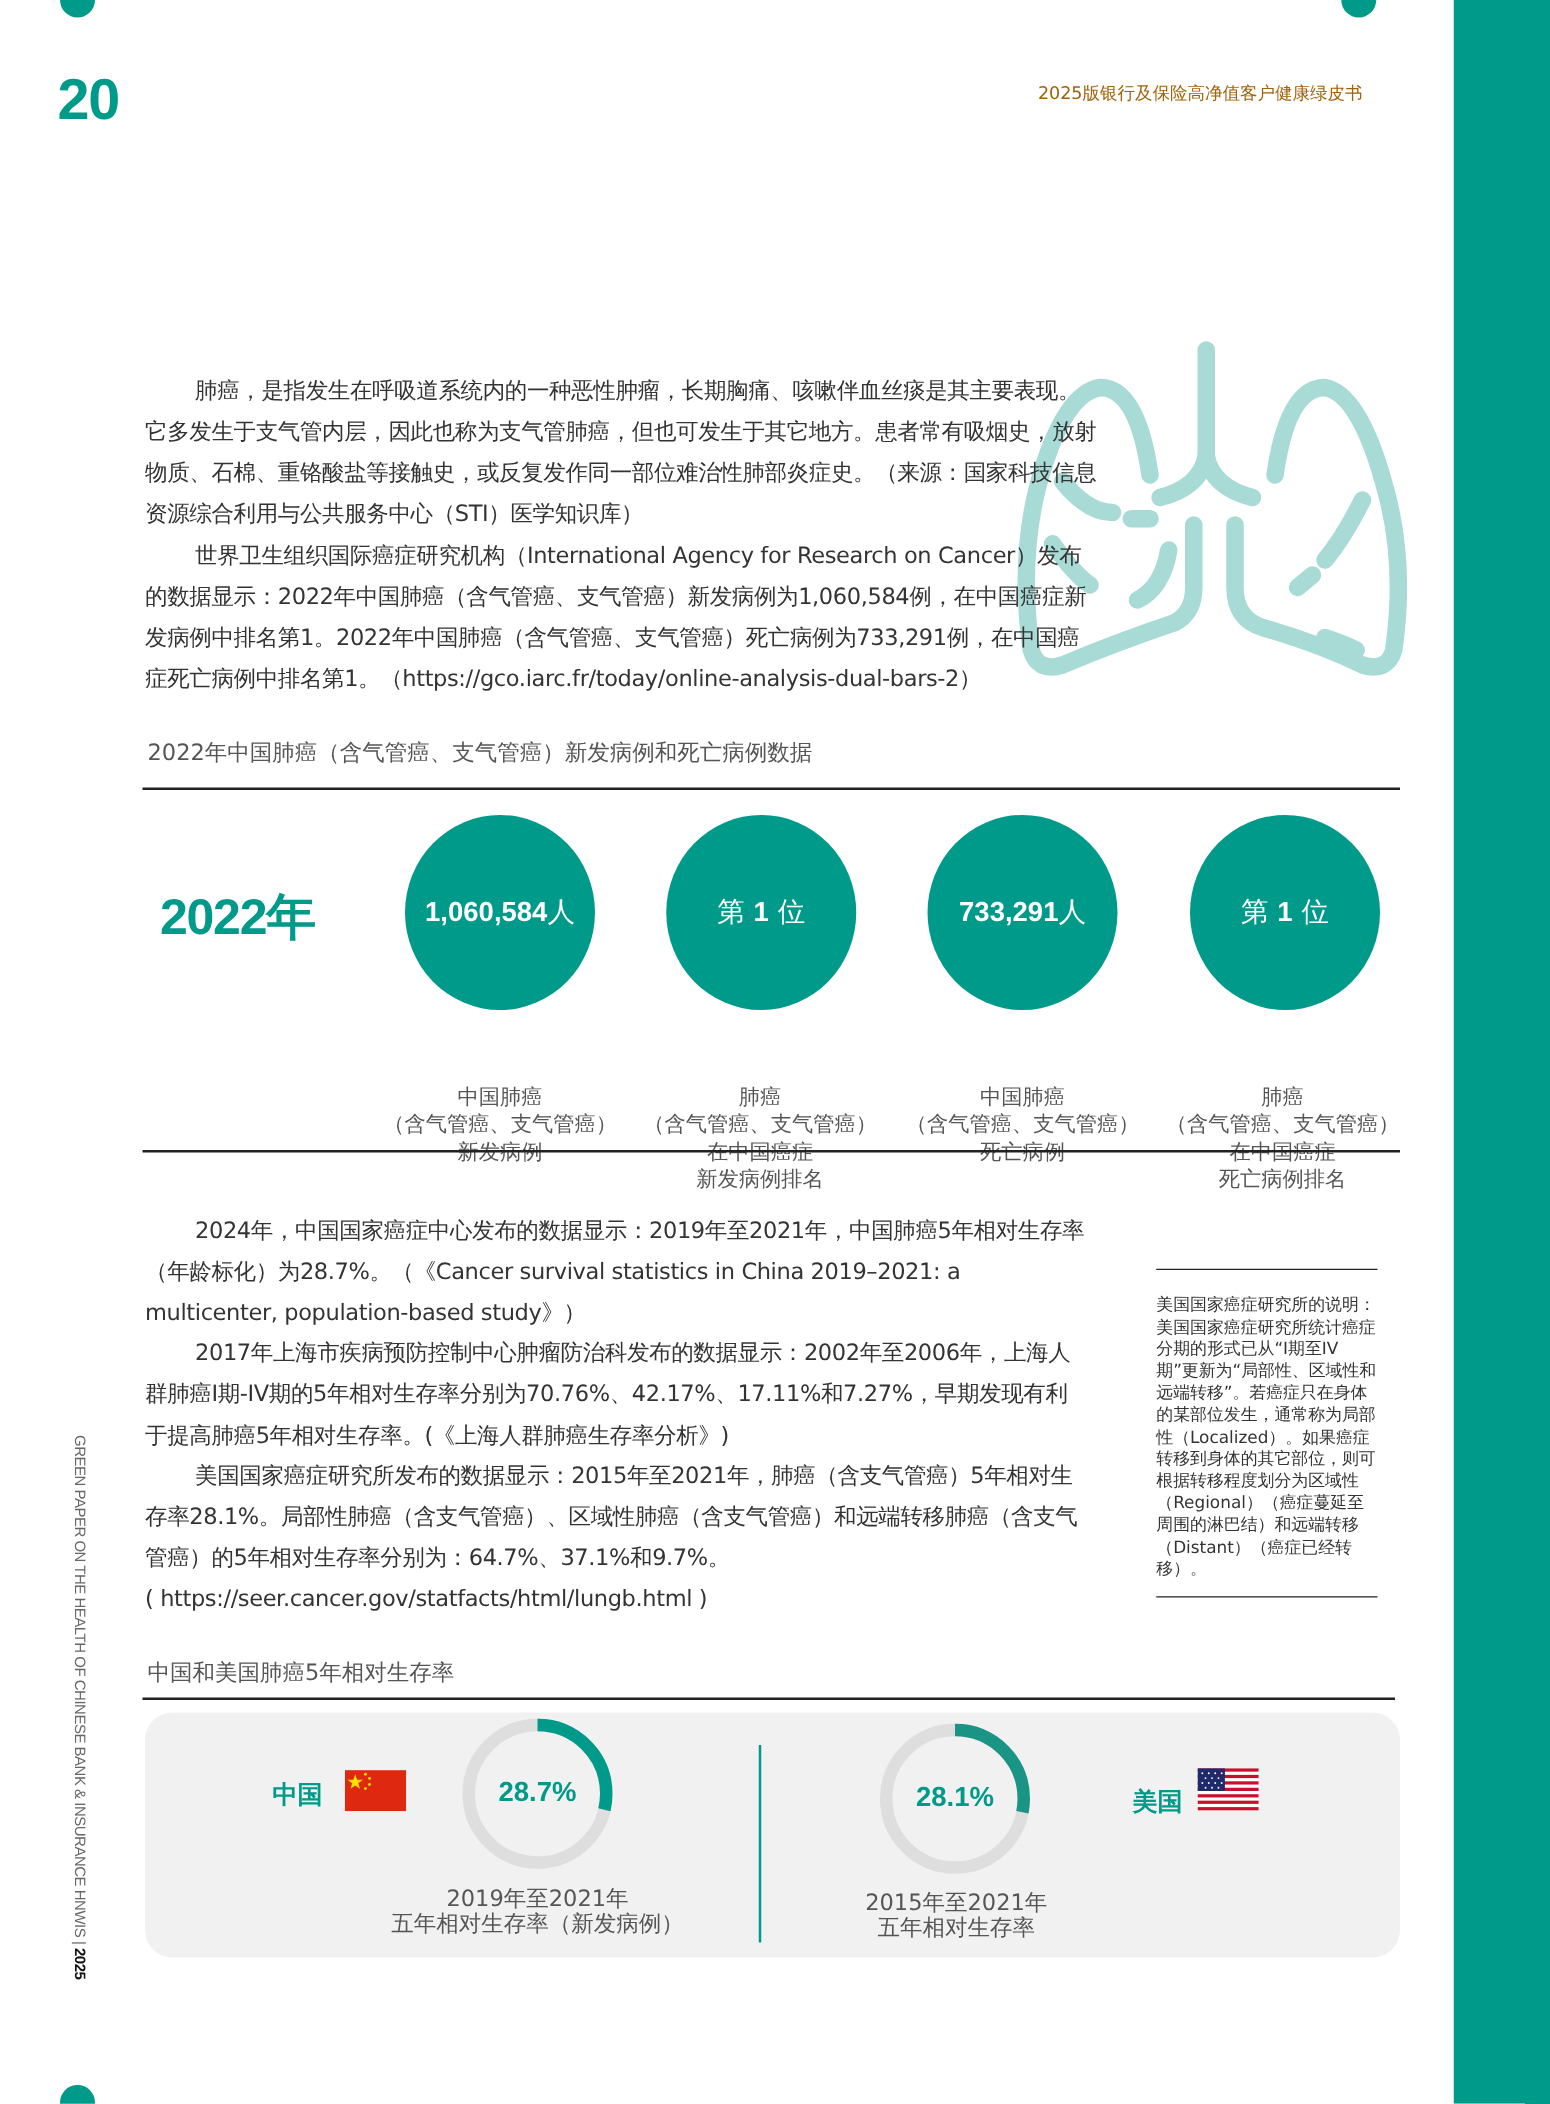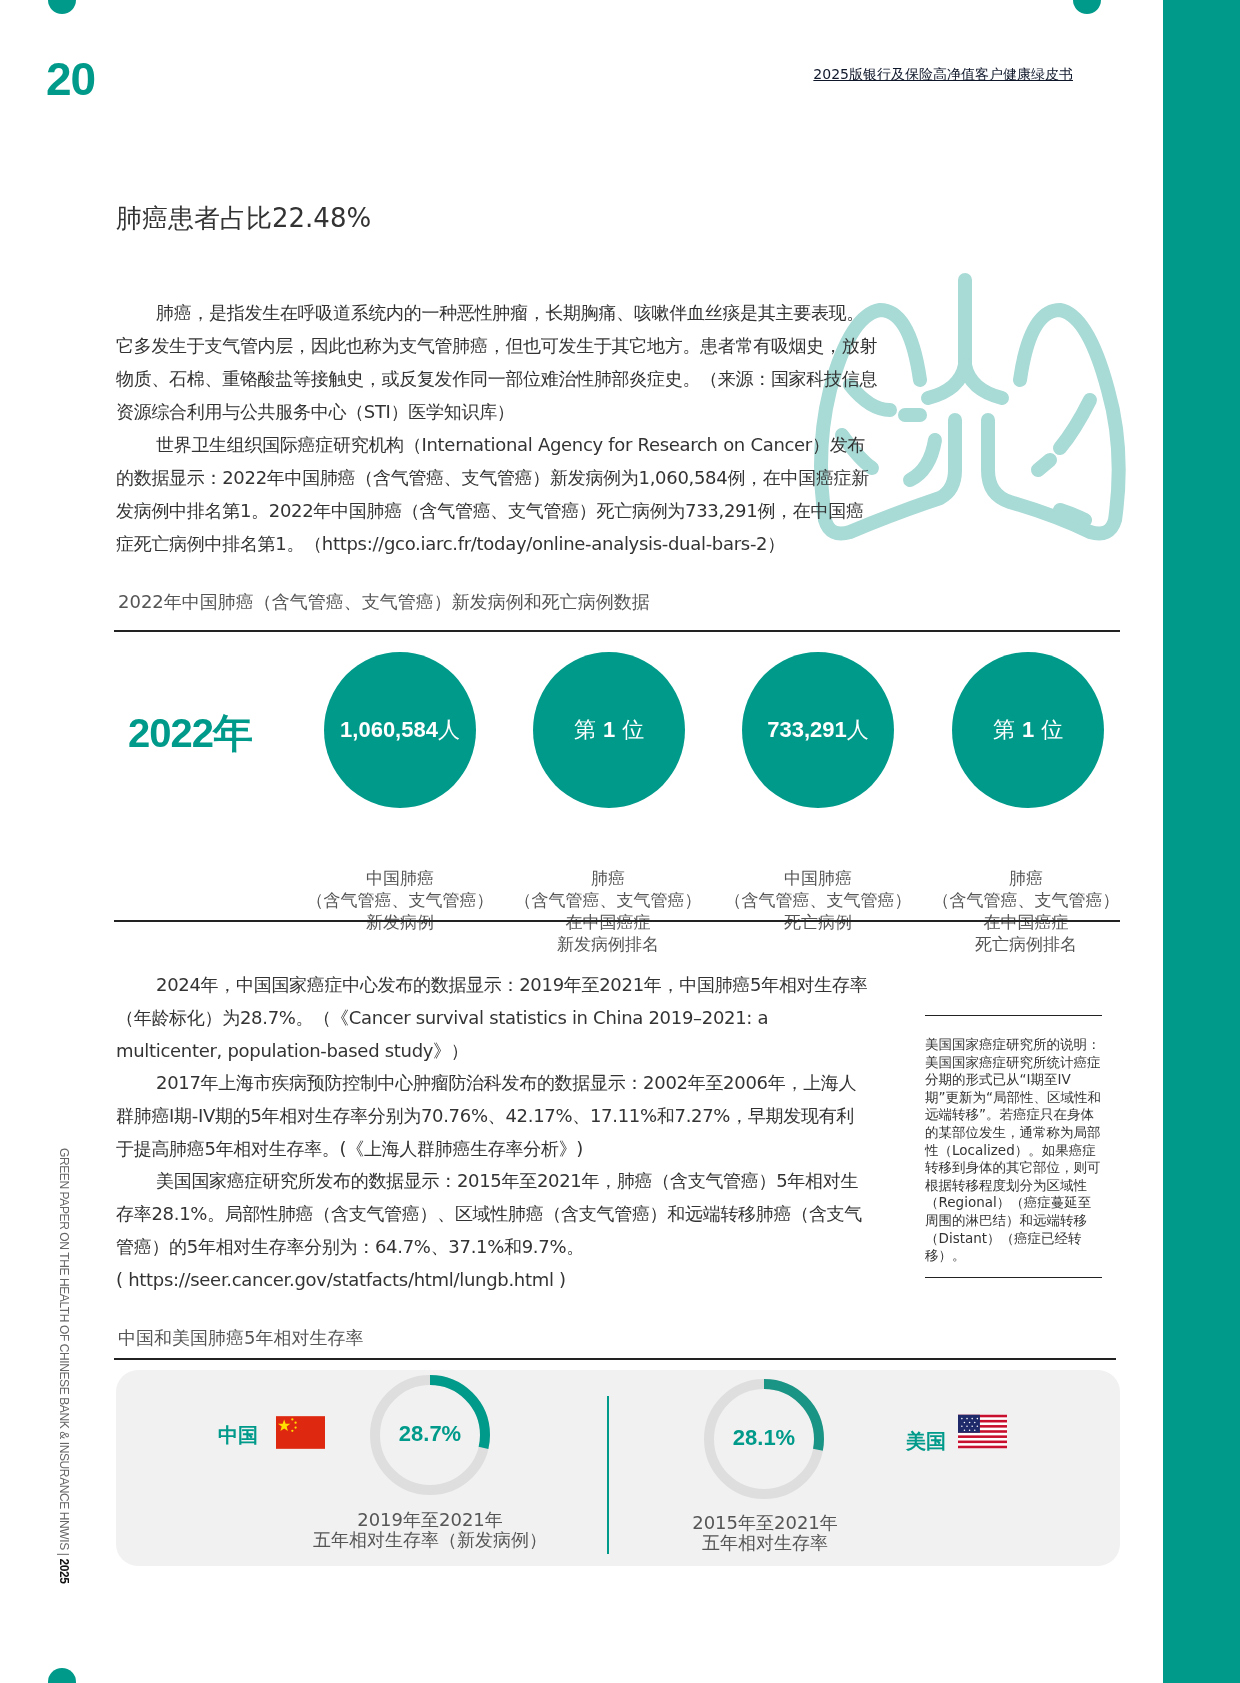--- a/index.html
+++ b/index.html
@@ -2,21 +2,21 @@
 <html><head>
 <meta charset="utf-8">
 <style>
   html, body { margin:0; padding:0; }
   body { width:1240px; height:1683px; position:relative; background:#ffffff; overflow:hidden;
          font-family:"DejaVu Sans","Liberation Sans",sans-serif; color:#333; }
   .teal-bar { position:absolute; left:1163px; top:0; width:77px; height:1683px; background:#009a8a; }
   .dot { position:absolute; width:28px; height:28px; background:#009a8a; border-radius:50%; }
   .page-num { position:absolute; left:46px; top:52px; font-size:46px; font-weight:bold; color:#009a8a;
               font-family:"Liberation Sans",sans-serif; letter-spacing:-1px; }
-  .header-title { position:absolute; right:167px; top:66px; font-size:14px; color:#0f172a;text-decoration:underline; }
+  .header-title { position:absolute; right:150px; top:66px; font-size:14px; color:#a16207; }
   .side-text { position:absolute; left:57px; top:1148px; width:14px; height:430px;
                writing-mode:vertical-rl; font-size:12px; color:#666; font-family:"Liberation Sans",sans-serif;
                letter-spacing:-0.4px; white-space:nowrap; }
   .side-text b { color:#111; }
   .main-title { position:absolute; left:116px; top:200px; width:760px; font-size:26px; line-height:36px; color:#333; }
   .para { position:absolute; left:116px; font-size:18px; line-height:33px; color:#333; letter-spacing:-0.3px; }
   .indent { text-indent:40px; }
   .lung { position:absolute; left:810px; top:270px; width:320px; height:290px; }
   .section-label { position:absolute; left:118px; font-size:18px; color:#555; }
   .rule { position:absolute; height:2px; background:#222; }
@@ -46,21 +46,20 @@
 <div class="dot" style="left:48px; top:1668px;"></div>
 
 <div class="page-num">20</div>
 <div class="header-title">2025版银行及保险高净值客户健康绿皮书</div>
 
 <div class="side-text">
   <span>GREEN PAPER ON THE HEALTH OF CHINESE BANK &amp; INSURANCE HNWIS</span> | <b>2025</b>
 </div>
 
 <div class="main-title">
-  <div>肺癌患者占比22.48%</div>
 </div>
 
 <svg class="lung" viewBox="0 0 320 290" fill="none" stroke="#a8dad6" stroke-width="14" stroke-linecap="round" stroke-linejoin="round">
   <path d="M155 10 V95 Q150 120 118 128"></path>
   <path d="M155 95 Q160 120 192 128"></path>
   <path d="M110 110 Q100 40 70 40 Q40 45 20 120 Q5 180 15 250 Q20 268 40 262 Q80 245 130 228 Q145 220 145 200 V150"></path>
   <path d="M178 150 V200 Q178 225 200 232 Q245 245 280 262 Q300 268 305 250 Q315 180 298 120 Q278 45 250 40 Q220 40 210 110"></path>
   <path d="M40 115 Q60 140 80 140"></path>
   <path d="M95 145 H110"></path>
   <path d="M125 170 Q120 200 100 210"></path>

